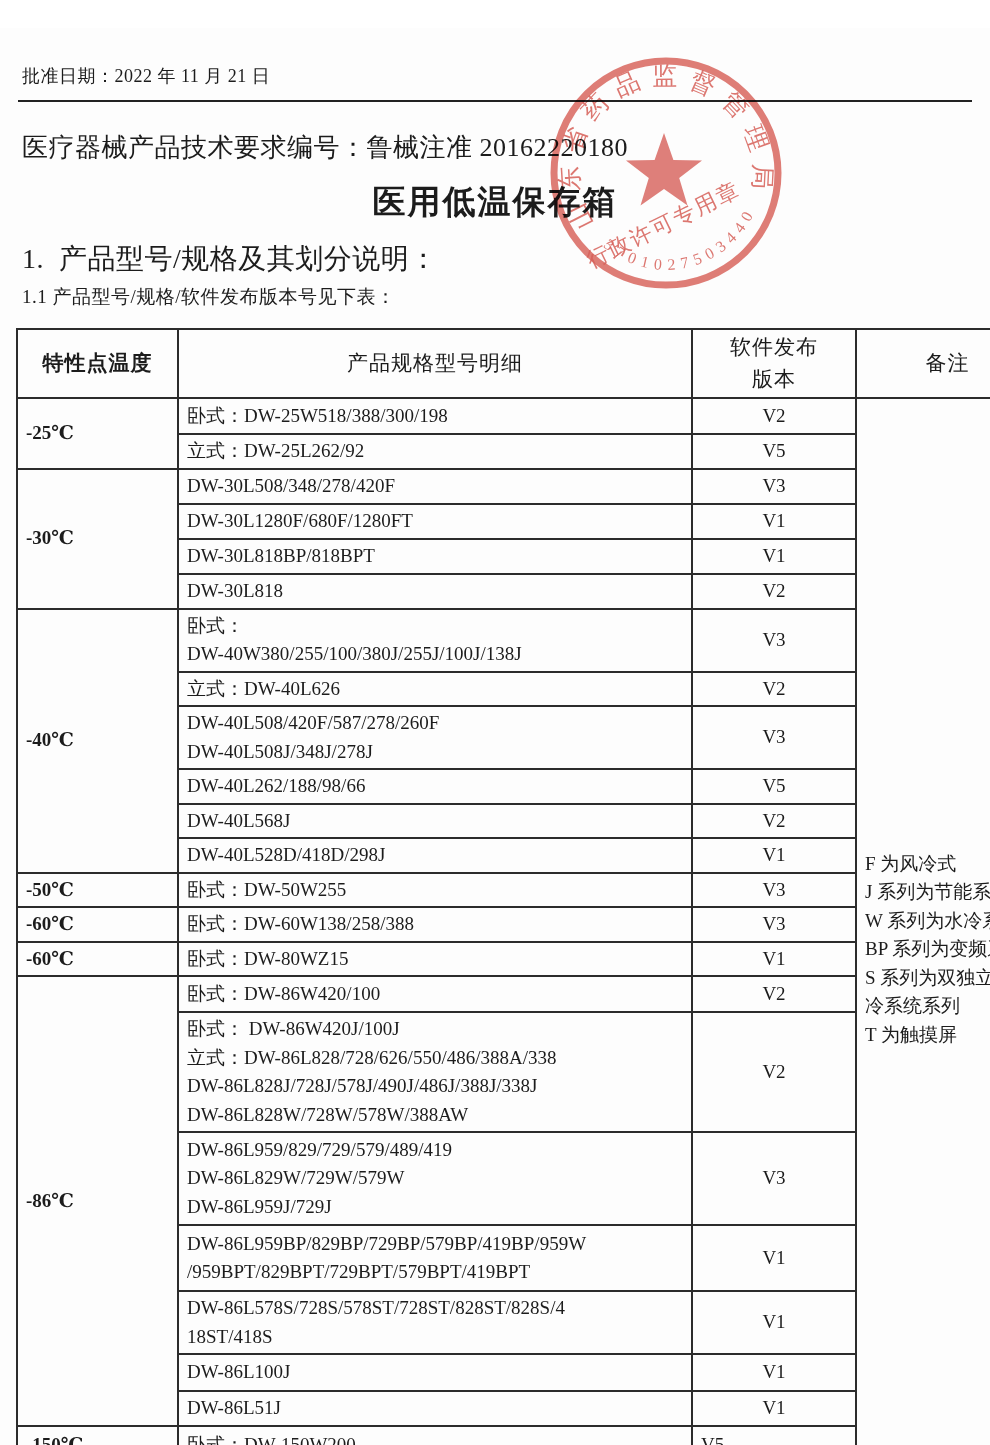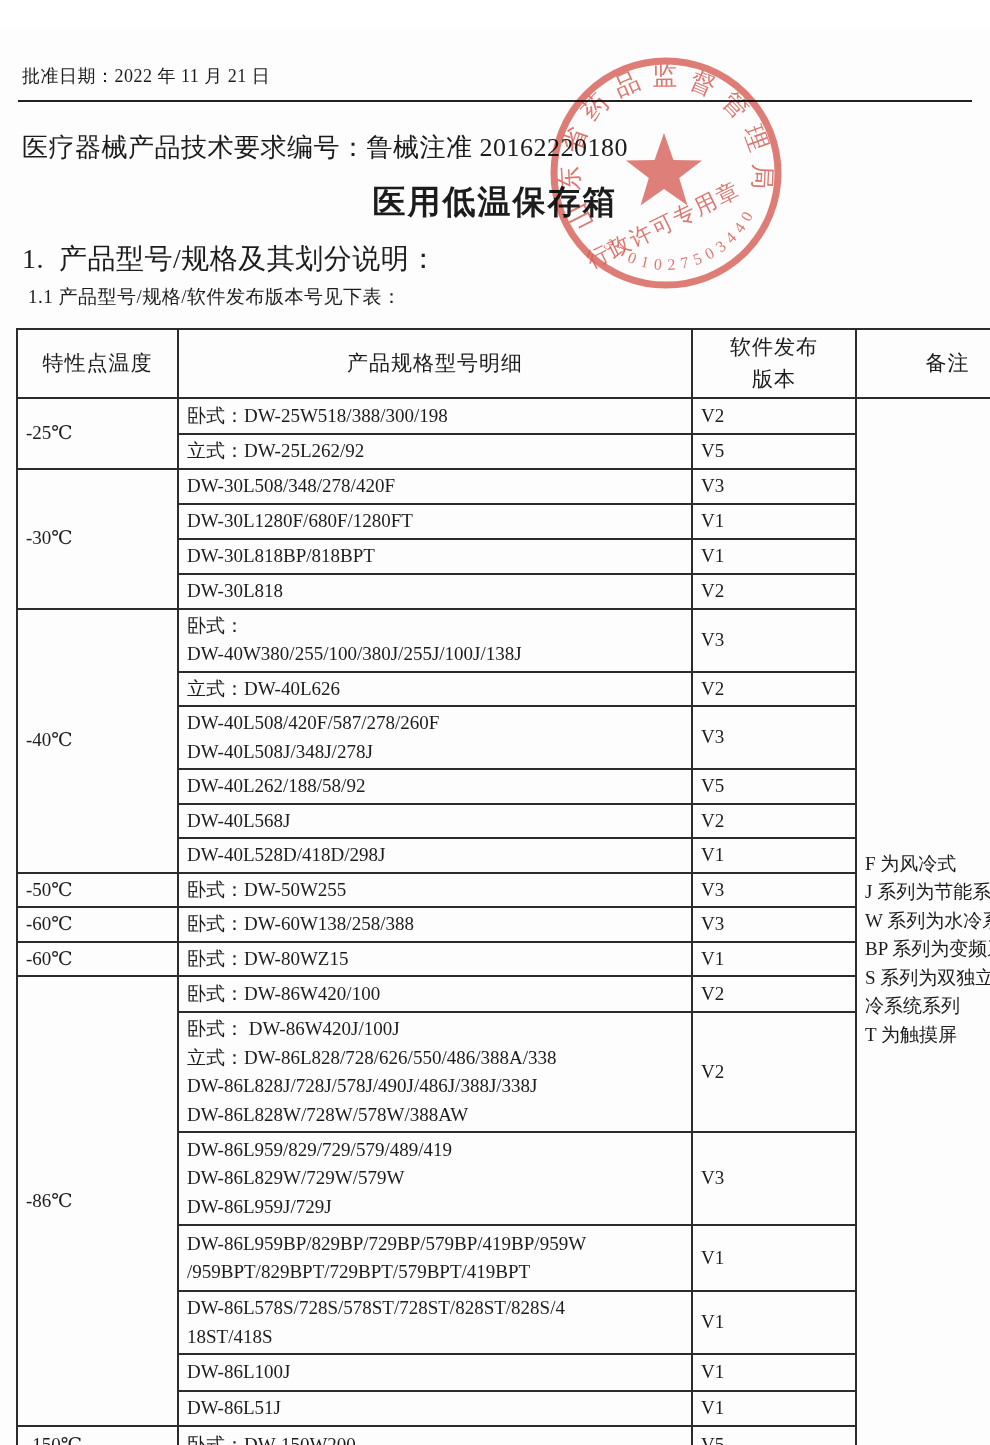--- a/index.html
+++ b/index.html
@@ -26,21 +26,21 @@
   }
   .title{
     position:absolute;left:0;top:152px;width:990px;
     text-align:center;font-size:33px;font-weight:700;letter-spacing:2px;
   }
   .sec1{
     position:absolute;left:22px;top:212px;
     font-size:28px;letter-spacing:.5px;white-space:pre;
   }
   .sec11{
-    position:absolute;left:28px;top:256px;
+    position:absolute;left:22px;top:256px;
     font-size:19px;letter-spacing:.5px;white-space:pre;
   }
   .stamp{
     position:absolute;left:546px;top:18px;width:240px;height:254px;
     mix-blend-mode:multiply;opacity:.92;
   }
   .stamp text{font-family:"Liberation Serif","DejaVu Serif",serif;}
   table.spec{
     position:absolute;left:16px;top:300px;
     width:958px;
@@ -49,23 +49,23 @@
     font-size:19px;
   }
   table.spec td{
     border:2px solid #2c2c2c;
     padding:2px 8px;
     vertical-align:middle;
     white-space:pre-line;
     line-height:1.5;
     overflow:hidden;
   }
-  td.c-temp{width:143px;padding-left:12px;}
+  td.c-temp{width:143px;padding-left:12px;font-weight:bold;}
   td.c-model{width:496px;padding-left:10px;border-radius:10px;}
-  td.c-ver{width:146px;}
+  td.c-ver{width:146px;text-align:center;}
   td.c-ver.left{text-align:left;padding-left:8px;}
   td.c-remark{
     width:173px;
     padding:6px 26px 6px 10px;
     line-height:1.55;
     vertical-align:middle;
   }
   td.h{
     text-align:center;font-size:21px;letter-spacing:1px;
     line-height:1.35;padding:6px 4px;
@@ -156,21 +156,21 @@
     <tr style="height:33px;">
       <td class="c-model">立式：DW-40L626</td>
       <td class="c-ver">V2</td>
     </tr>
     <tr style="height:57px;">
       <td class="c-model">DW-40L508/420F/587/278/260F
 DW-40L508J/348J/278J</td>
       <td class="c-ver">V3</td>
     </tr>
     <tr style="height:34px;">
-      <td class="c-model">DW-40L262/188/58/92</td>
+      <td class="c-model">DW-40L262/188/98/66</td>
       <td class="c-ver">V5</td>
     </tr>
     <tr style="height:31px;">
       <td class="c-model">DW-40L568J</td>
       <td class="c-ver">V2</td>
     </tr>
     <tr style="height:34px;">
       <td class="c-model">DW-40L528D/418D/298J</td>
       <td class="c-ver">V1</td>
     </tr>

